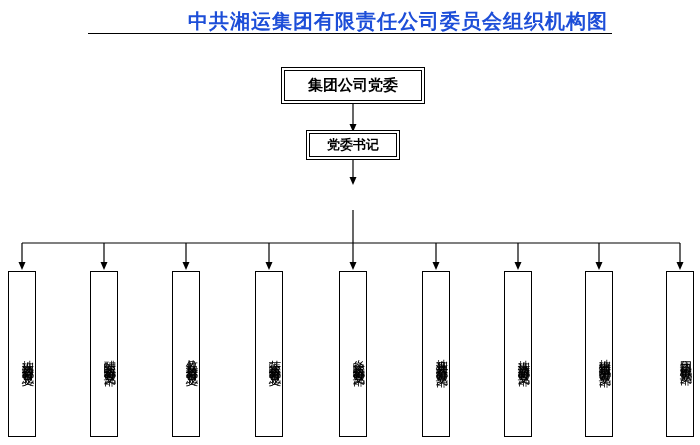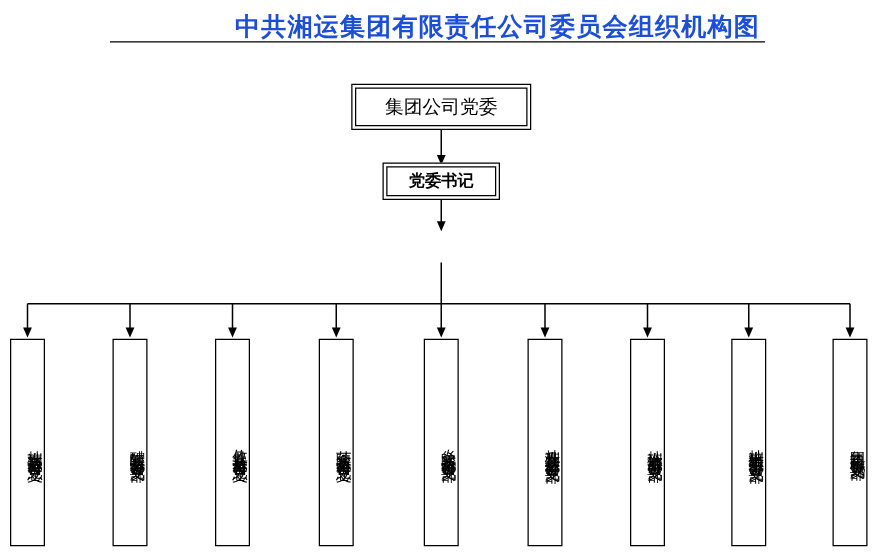--- a/index.html
+++ b/index.html
@@ -61,21 +61,21 @@
     height: 100%;
     display: flex;
     align-items: center;
     justify-content: center;
   }
   
   .node.top {
     border: 1px solid #000;
     padding: 2px;
     font-size: 15px;
-    font-weight: normal;
+    font-weight: bold;
   }
   .node.top .inner {
     border: 1px solid #000;
   }
   .node.mid {
     font-size: 13px;
     font-weight: bold;
     padding: 2px;
   }
   .node.mid .inner {

